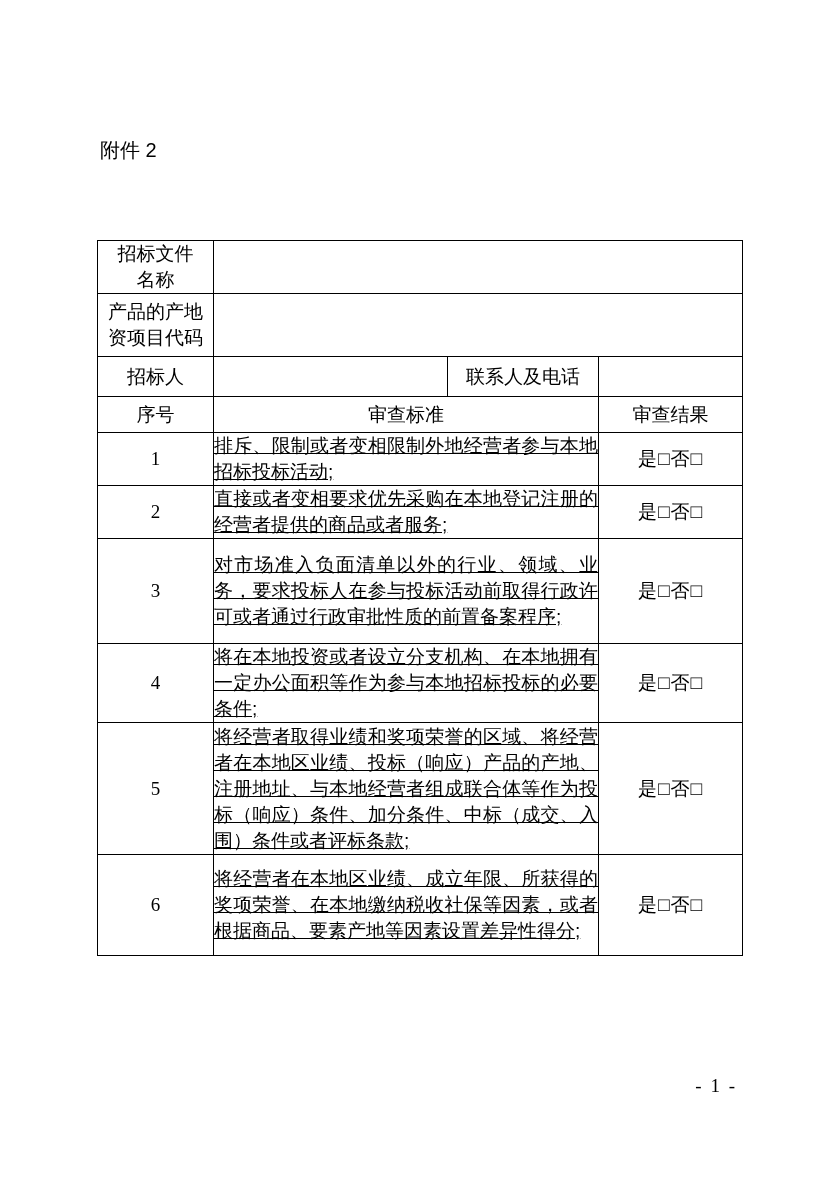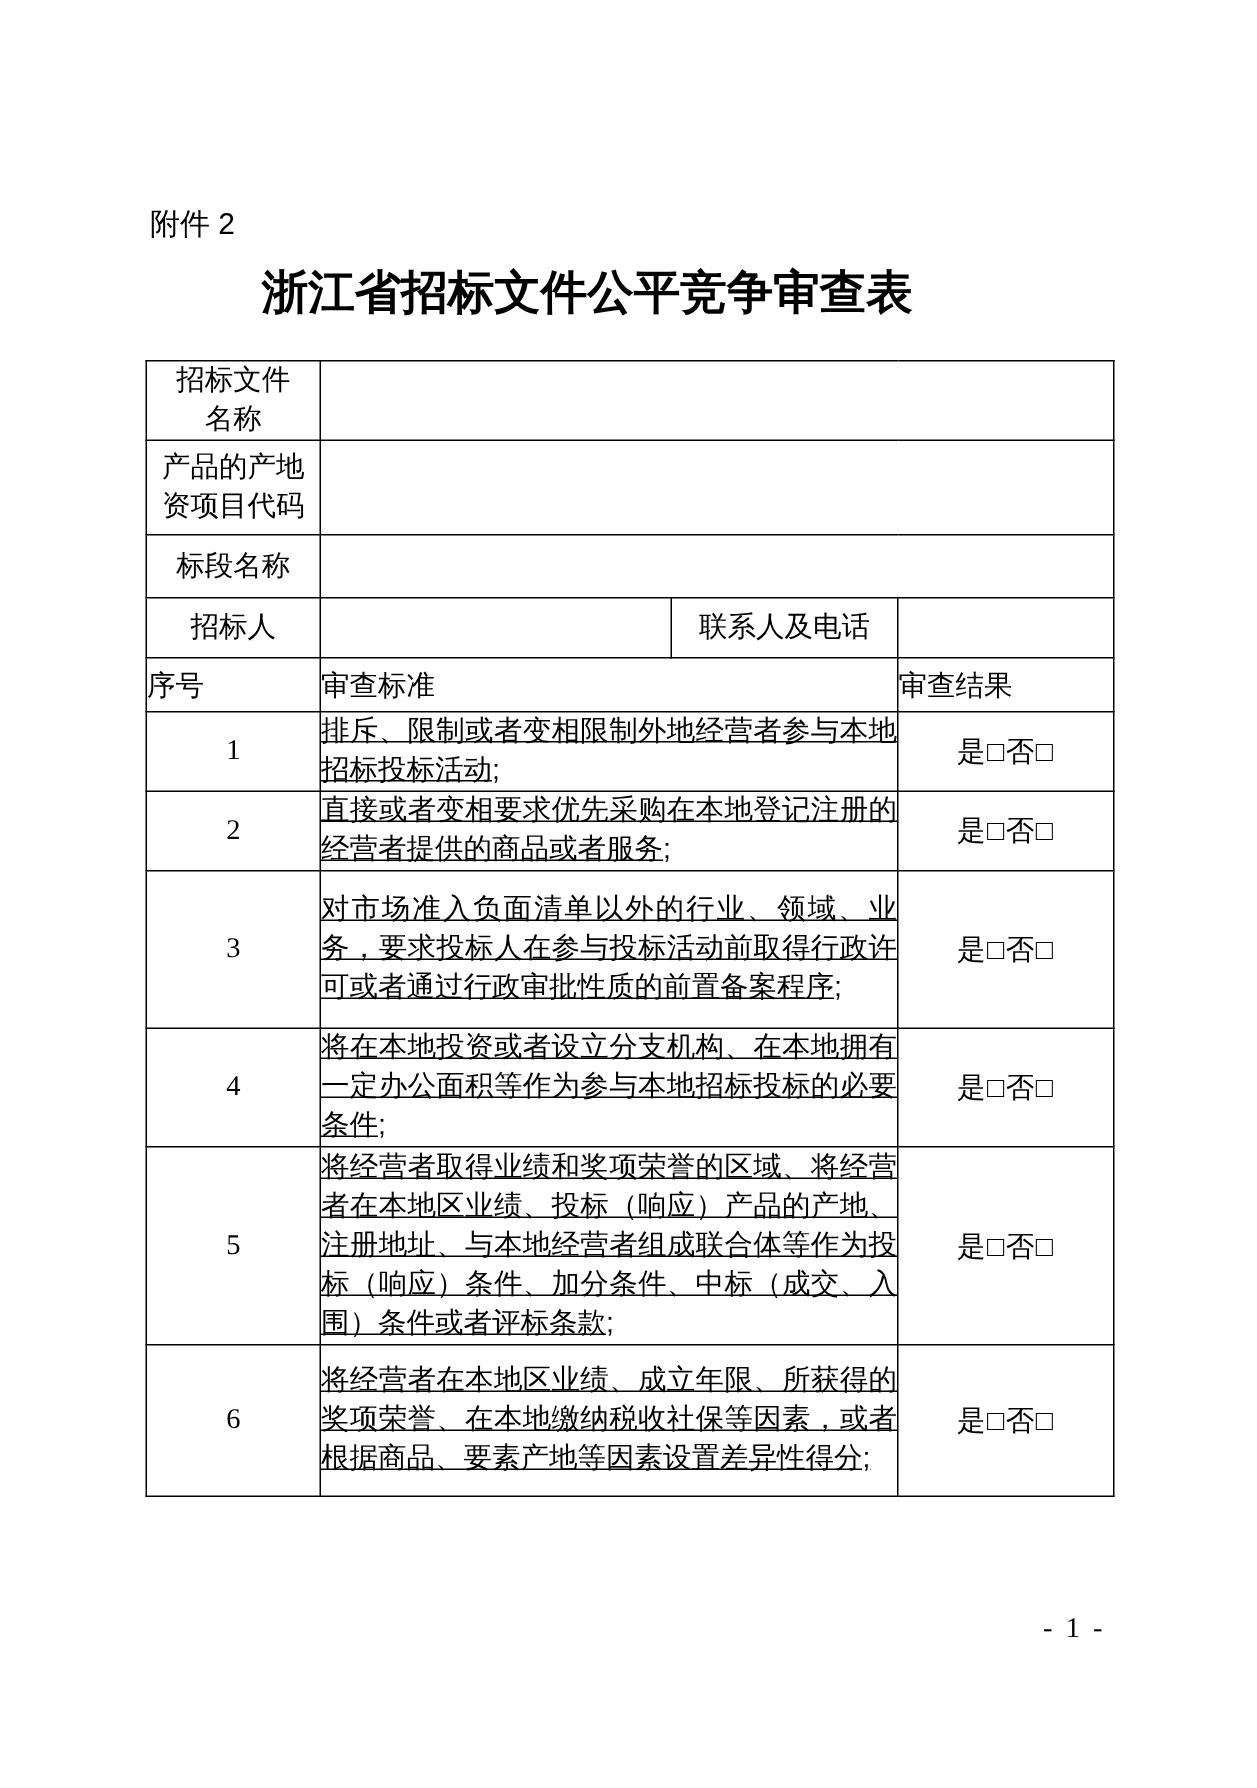--- a/index.html
+++ b/index.html
@@ -56,21 +56,21 @@
     font-family: "Liberation Serif", "DejaVu Serif", serif;
     font-size: 20px;
   }
   td.txt {
     text-align: justify;
     padding: 2px 9px;
     line-height: 26px;
     text-decoration: underline;
   }
   td.res { text-align: center; letter-spacing: 1px; }
-  td.hdr { text-align: left; }
+  td.hdr { text-align: center; }
   tr.r-file    { height: 52px; }
   tr.r-code    { height: 63px; }
   tr.r-section { height: 42px; }
   tr.r-bidder  { height: 40px; }
   tr.r-agency  { height: 53px; }
   tr.r-head    { height: 36px; }
   tr.c-0 { height: 50px; }
   tr.c-1 { height: 50px; }
   tr.c-2 { height: 105px; }
   tr.c-3 { height: 79px; }
@@ -85,42 +85,37 @@
     letter-spacing: 2px;
   }
 </style>
 </head>
 <body>
 
 <div class="page">
 
   <div class="attachment">附件 2</div>
 
-  <div class="doc-title">浙江省招标文件公平竞争审查表</div>
 
   <table class="form-table">
     <colgroup>
       <col style="width:116px">
       <col style="width:234px">
       <col style="width:151px">
       <col style="width:144px">
     </colgroup>
     <tbody>
       <tr class="r-file">
         <td class="lbl">招标文件
 名称</td>
         <td class="val" colspan="3"></td>
       </tr>
       <tr class="r-code">
         <td class="lbl">产品的产地
 资项目代码</td>
-        <td class="val" colspan="3"></td>
-      </tr>
-      <tr class="r-section">
-        <td class="lbl">标段名称</td>
         <td class="val" colspan="3"></td>
       </tr>
       <tr class="r-bidder">
         <td class="lbl">招标人</td>
         <td class="val"></td>
         <td class="lbl">联系人及电话</td>
         <td class="val"></td>
       </tr>
       <tr class="r-head">
         <td class="hdr">序号</td>

